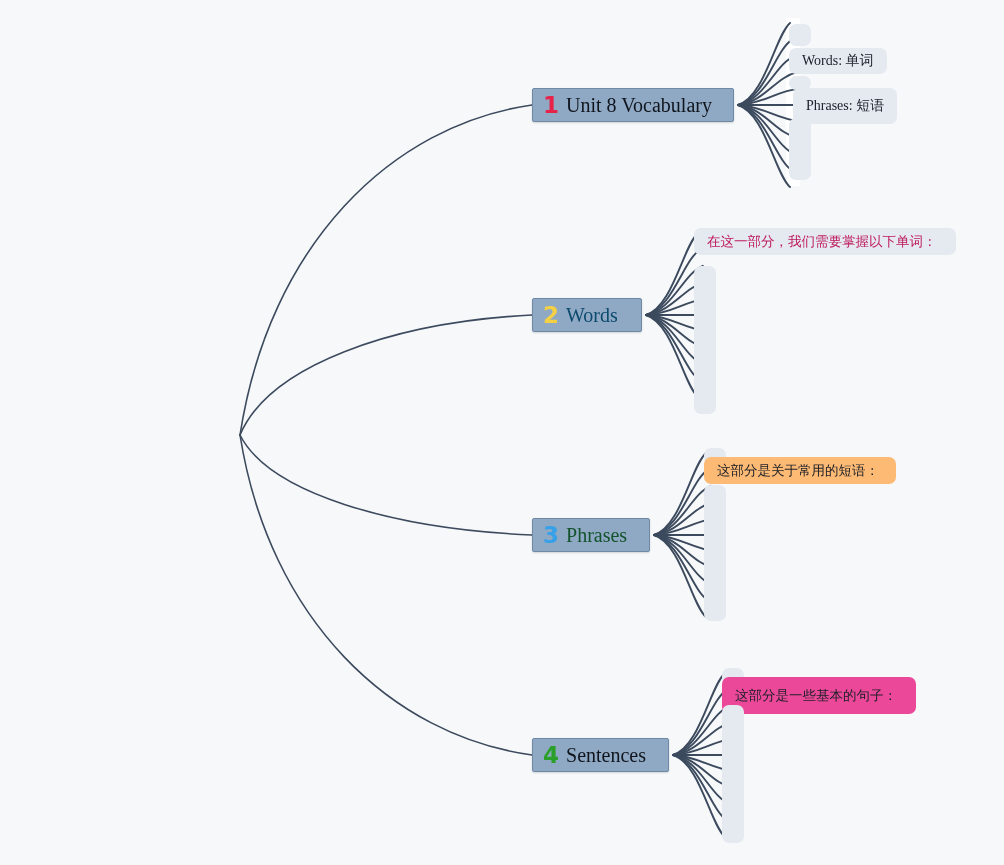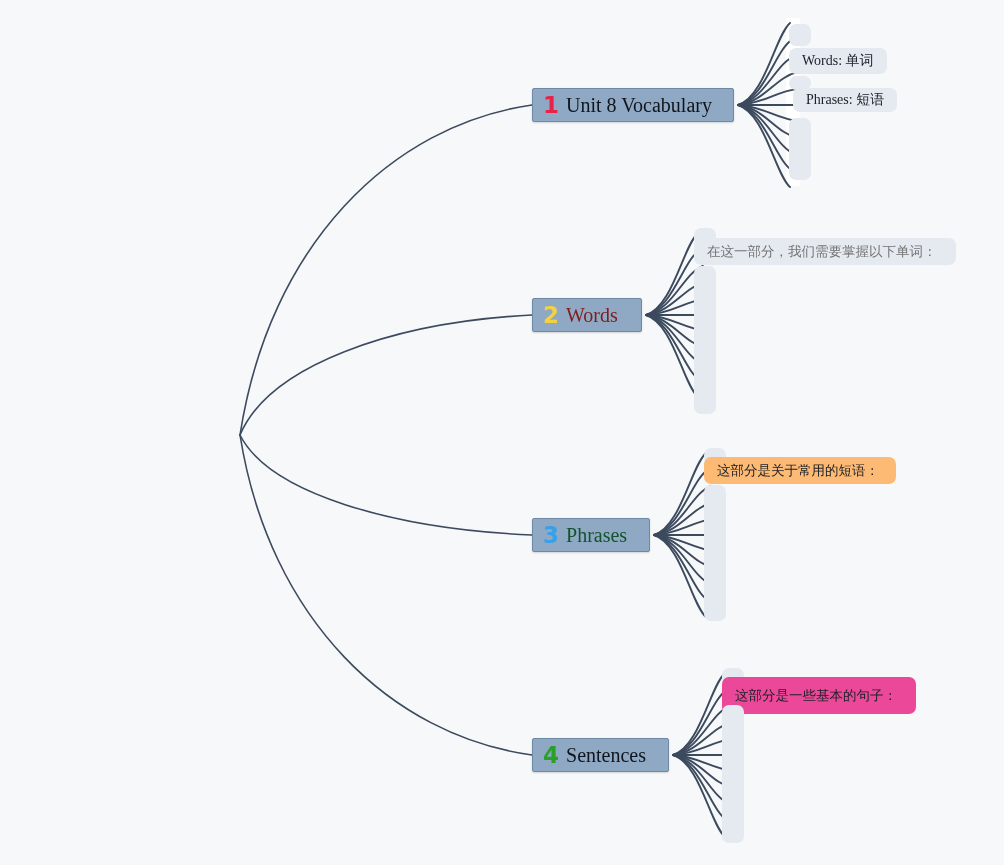--- a/index.html
+++ b/index.html
@@ -164,39 +164,39 @@
     </svg>
 
 
   <div id="branch-layer">
       <div class="branch-node" style="left: 532px; top: 88px; width: 202px; background: rgb(143, 169, 196); border-color: rgb(109, 137, 166);">
         <span class="branch-num" style="color: rgb(232, 35, 74);">1</span>
         <span class="branch-label" style="color: rgb(16, 21, 29);">Unit 8 Vocabulary</span>
       </div>
       <div class="branch-node" style="left: 532px; top: 298px; width: 110px; background: rgb(143, 169, 196); border-color: rgb(109, 137, 166);">
         <span class="branch-num" style="color: rgb(244, 208, 68);">2</span>
-        <span class="branch-label" style="color: #7f1d1d;">Words</span>
+        <span class="branch-label" style="color: #0c4a6e;">Words</span>
       </div>
       <div class="branch-node" style="left: 532px; top: 518px; width: 118px; background: rgb(143, 169, 196); border-color: rgb(109, 137, 166);">
         <span class="branch-num" style="color: rgb(54, 160, 232);">3</span>
         <span class="branch-label" style="color: #14532d;">Phrases</span>
       </div>
       <div class="branch-node" style="left: 532px; top: 738px; width: 137px; background: rgb(143, 169, 196); border-color: rgb(109, 137, 166);">
         <span class="branch-num" style="color: rgb(42, 160, 42);">4</span>
         <span class="branch-label" style="color: rgb(16, 21, 29);">Sentences</span>
       </div>
     </div>
   <div id="leaf-layer">
       <div class="leaf-chip empty" style="left: 789px; top: 24px; height: 22px; background: rgb(229, 233, 240); color: rgb(27, 31, 39); width: 22px;"></div>
       <div class="leaf-chip" style="left: 789px; top: 48px; height: 26px; background: rgb(229, 233, 240); color: rgb(27, 31, 39); min-width: 94px;">Words: 单词</div>
       <div class="leaf-chip empty" style="left: 789px; top: 76px; height: 14px; background: rgb(229, 233, 240); color: rgb(27, 31, 39); width: 22px;"></div>
-      <div class="leaf-chip" style="left: 793px; top: 88px; height: 24px; background: rgb(229, 233, 240); color: rgb(27, 31, 39); min-width: 101px;">Phrases: 短语</div>
+      <div class="leaf-chip" style="left: 793px; top: 88px; height: 36px; background: rgb(229, 233, 240); color: rgb(27, 31, 39); min-width: 101px;">Phrases: 短语</div>
       <div class="leaf-chip empty" style="left: 789px; top: 118px; height: 62px; background: rgb(229, 233, 240); color: rgb(27, 31, 39); width: 22px;"></div>
       <div class="leaf-chip empty" style="left: 694px; top: 228px; height: 18px; background: rgb(229, 233, 240); color: rgb(27, 31, 39); width: 22px;"></div>
-      <div class="leaf-chip cn" style="left: 694px; top: 238px; height: 27px; background: rgb(229, 233, 240); color: #737373; min-width: 262px;">在这一部分，我们需要掌握以下单词：</div>
+      <div class="leaf-chip cn" style="left: 694px; top: 228px; height: 27px; background: rgb(229, 233, 240); color: #be185d; min-width: 262px;">在这一部分，我们需要掌握以下单词：</div>
       <div class="leaf-chip empty" style="left: 694px; top: 266px; height: 148px; background: rgb(229, 233, 240); color: rgb(27, 31, 39); width: 22px;"></div>
       <div class="leaf-chip empty" style="left: 704px; top: 448px; height: 16px; background: rgb(229, 233, 240); color: rgb(27, 31, 39); width: 22px;"></div>
       <div class="leaf-chip cn" style="left: 704px; top: 457px; height: 27px; background: #fdba74; color: rgb(27, 31, 39); min-width: 192px;">这部分是关于常用的短语：</div>
       <div class="leaf-chip empty" style="left: 704px; top: 485px; height: 136px; background: rgb(229, 233, 240); color: rgb(27, 31, 39); width: 22px;"></div>
       <div class="leaf-chip empty" style="left: 722px; top: 668px; height: 16px; background: rgb(229, 233, 240); color: rgb(27, 31, 39); width: 22px;"></div>
       <div class="leaf-chip cn" style="left: 722px; top: 677px; height: 37px; background: #ec4899; color: rgb(27, 31, 39); min-width: 194px;">这部分是一些基本的句子：</div>
       <div class="leaf-chip empty" style="left: 722px; top: 705px; height: 138px; background: rgb(229, 233, 240); color: rgb(27, 31, 39); width: 22px;"></div>
     </div>
 
 </div>

